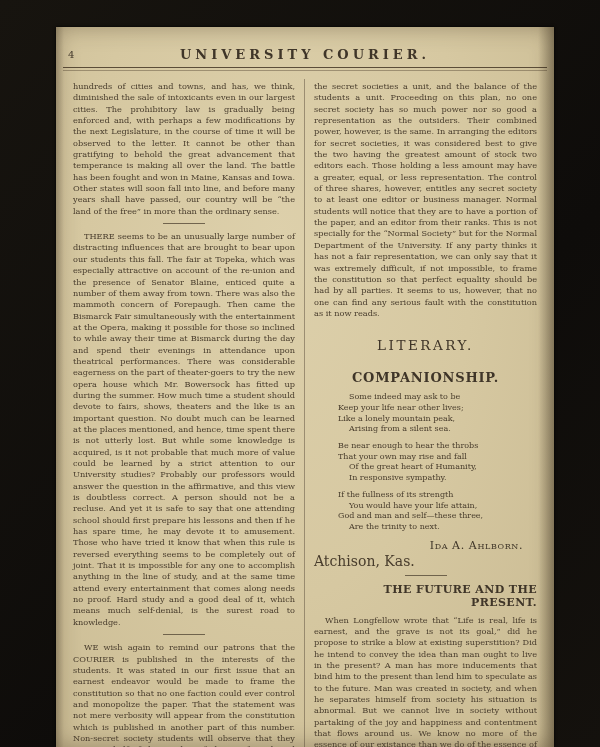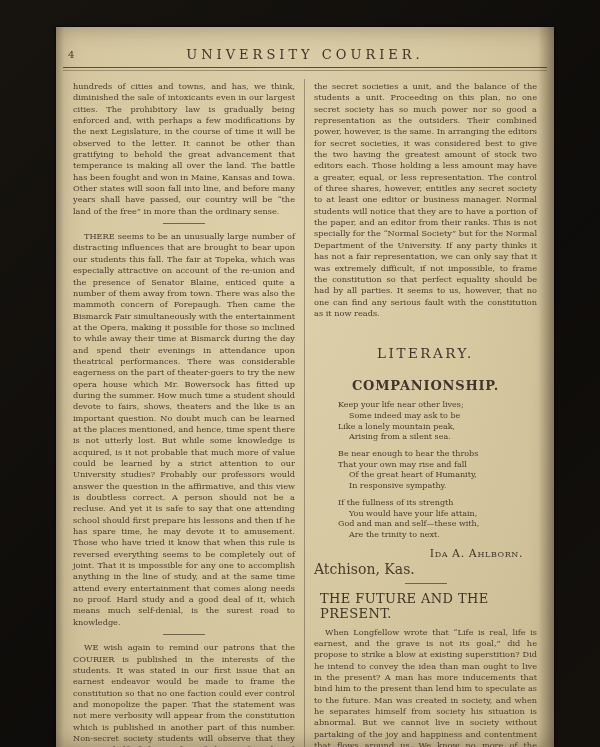--- a/index.html
+++ b/index.html
@@ -19,39 +19,39 @@
     background:linear-gradient(to left, rgba(40,30,15,.35), rgba(40,30,15,0));
   }
   .page::before{
     content:"";position:absolute;top:0;left:0;bottom:0;width:8px;pointer-events:none;
     background:linear-gradient(to right, rgba(40,30,15,.22), rgba(40,30,15,0));
   }
   .header{position:relative;height:52px;}
   .pageno{position:absolute;left:12px;top:22px;font-size:10px;color:#41372a;}
   .masthead{
     position:absolute;left:0;right:0;top:20px;text-align:center;
-    font-size:13px;letter-spacing:4px;color:#3f3528;font-weight:normal;
+    font-size:13px;letter-spacing:4px;color:#3f3528;font-weight:bold;
   }
   .headrule{position:absolute;left:7px;right:7px;top:40px;height:2px;
     border-top:1px solid rgba(70,56,38,.85);border-bottom:1px solid rgba(70,56,38,.4);}
   .columns{position:absolute;top:52px;left:8px;right:8px;bottom:0;display:flex;overflow:hidden;}
   .col{width:50%;padding:2px 9px 0 9px;box-sizing:border-box;}
   .col-left{border-right:1px solid rgba(78,65,48,.45);}
   p.body{font-size:8.2px;line-height:11.35px;text-align:justify;color:#483c2c;margin:0 0 2px 0;}
   p.body.indent{text-indent:11px;}
   .shortrule{width:42px;border:0;border-top:1px solid rgba(78,65,48,.75);margin:6px auto 7px auto;}
-  .literary{ text-align:center;font-size:13.5px;letter-spacing:2.5px;color:#3f3528;margin:26px 0 17px 0;}
+  .literary{ text-align:center;font-size:13.5px;letter-spacing:2.5px;color:#3f3528;margin:18px 0 17px 0;}
   .poem-title{text-align:center;font-weight:bold;font-size:13px;letter-spacing:.8px;color:#3f3528;margin:0 0 7px 0;}
   .poem{margin-left:24px;}
   .stanza{margin:0 0 6px 0;}
   .pline{font-size:8px;line-height:10.7px;color:#483c2c;margin:0;}
   .pline.in{margin-left:11px;}
   .sig{text-align:right;font-size:11px;font-variant:small-caps;letter-spacing:.6px;color:#3f3528;margin:3px 14px 0 0;}
   .loc{font-size:14px;color:#483c2c;margin:1px 0 0 0;}
-  .future-title{font-weight:normal;font-size:13px;letter-spacing:.4px;color:#3f3528;margin:6px 0 6px 6px;}
+  .future-title{font-weight:bold;font-size:11px;letter-spacing:.4px;color:#3f3528;margin:6px 0 6px 6px;text-align:right;}
 </style>
 </head>
 <body>
 
 <div class="backdrop"></div>
 
 <div class="page">
 
   <div class="header">
     <span class="pageno">4</span>
@@ -71,35 +71,35 @@
 
     <div class="col col-right">
       <p class="body">the secret societies a unit, and the balance of the students a unit. Proceeding on this plan, no one secret society has so much power nor so good a representation as the outsiders. Their combined power, however, is the same. In arranging the editors for secret societies, it was considered best to give the two having the greatest amount of stock two editors each. Those holding a less amount may have a greater, equal, or less representation. The control of three shares, however, entitles any secret society to at least one editor or business manager. Normal students will notice that they are to have a portion of the paper, and an editor from their ranks. This is not specially for the “Normal Society” but for the Normal Department of the University. If any party thinks it has not a fair representation, we can only say that it was extremely difficult, if not impossible, to frame the constitution so that perfect equality should be had by all parties. It seems to us, however, that no one can find any serious fault with the constitution as it now reads.</p>
 
       <div class="literary">LITERARY.</div>
 
       <div class="poem-title">COMPANIONSHIP.</div>
 
       <div class="poem">
         <div class="stanza">
+          <p class="pline in">Some indeed may ask to be</p>
           <p class="pline">Keep your life near other lives;</p>
-          <p class="pline in">Some indeed may ask to be</p>
           <p class="pline">Like a lonely mountain peak,</p>
           <p class="pline in">Arising from a silent sea.</p>
         </div>
         <div class="stanza">
           <p class="pline">Be near enough to hear the throbs</p>
           <p class="pline">That your own may rise and fall</p>
           <p class="pline in">Of the great heart of Humanity,</p>
           <p class="pline in">In responsive sympathy.</p>
         </div>
         <div class="stanza">
           <p class="pline">If the fullness of its strength</p>
           <p class="pline in">You would have your life attain,</p>
-          <p class="pline">God and man and self—these with,</p>
+          <p class="pline">God and man and self—these three,</p>
           <p class="pline in">Are the trinity to next.</p>
         </div>
       </div>
 
       <div class="sig">Ida A. Ahlborn.</div>
       <p class="loc">Atchison, Kas.</p>
 
       <hr class="shortrule">
 
       <div class="future-title">THE FUTURE AND THE PRESENT.</div>

